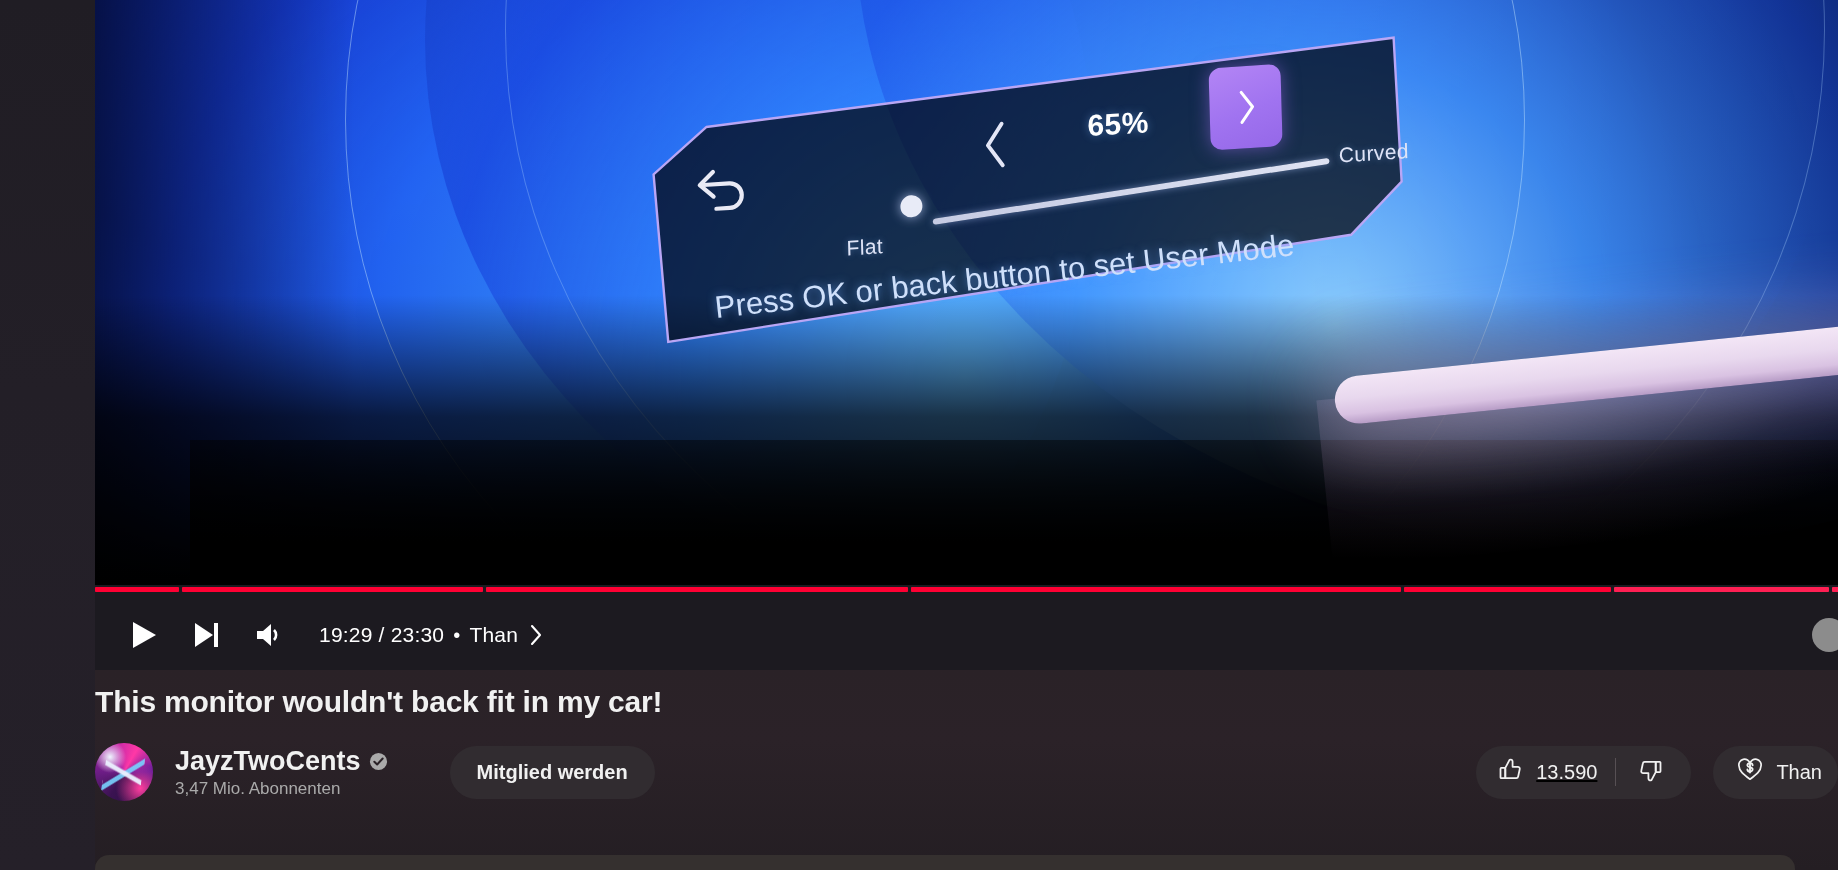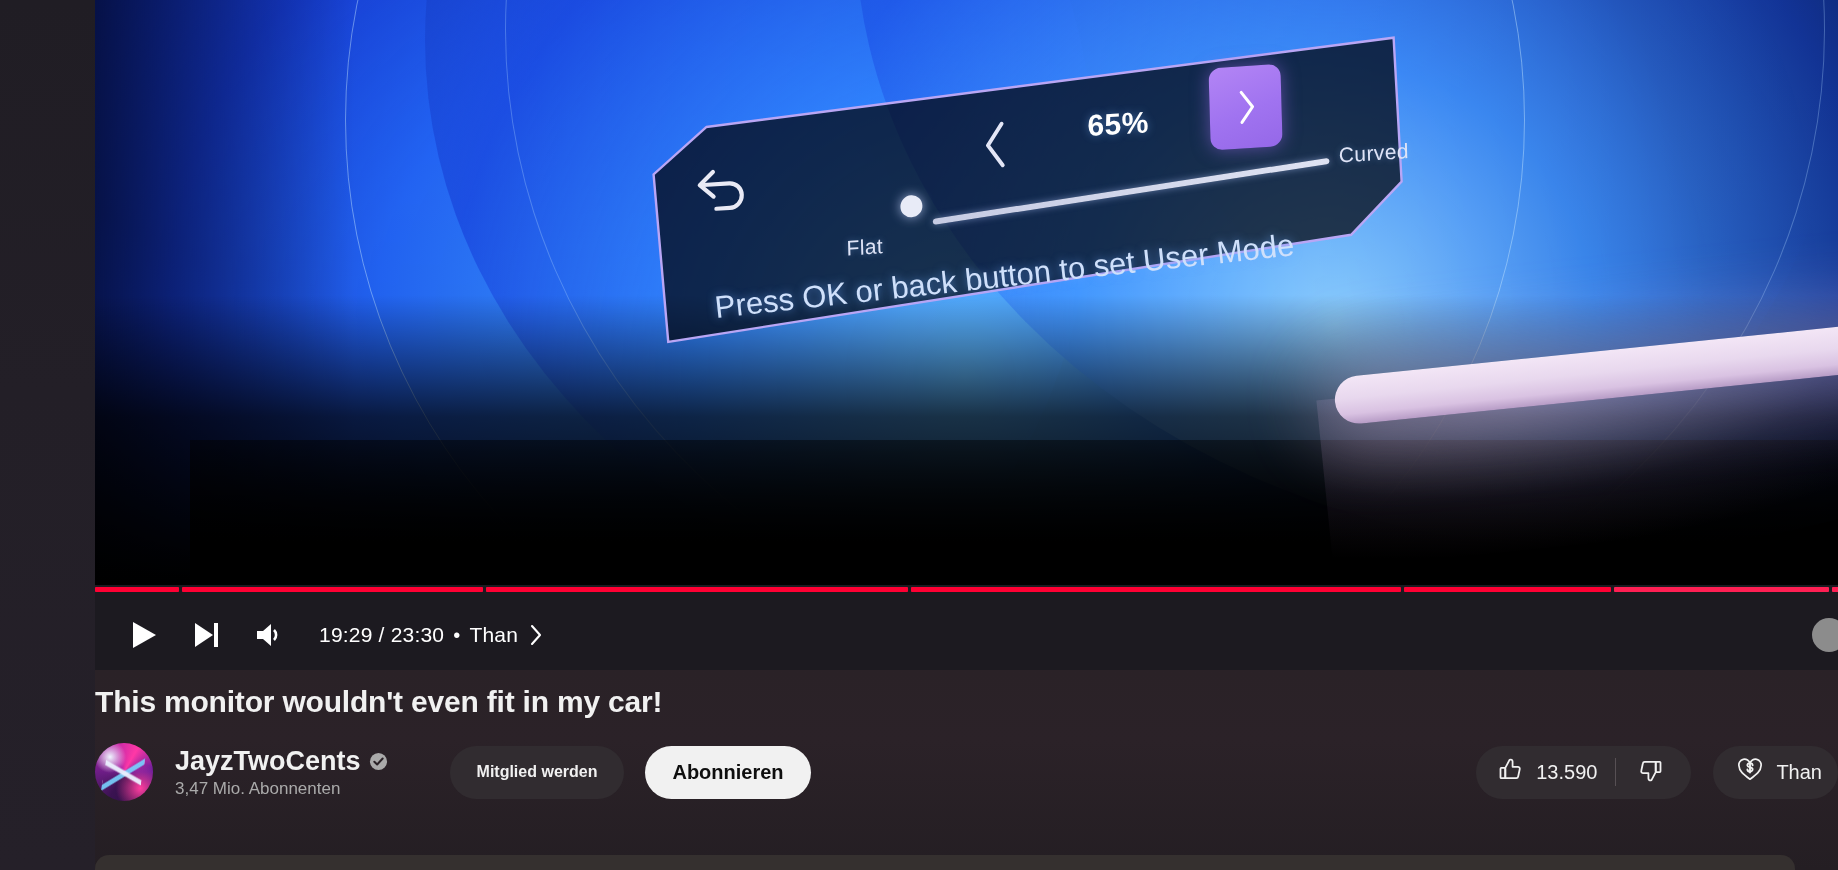--- a/index.html
+++ b/index.html
@@ -199,32 +199,32 @@
   .owner-text { margin-left:22px; display:flex; flex-direction:column; justify-content:center; }
   .owner-name-line { display:flex; align-items:center; gap:8px; }
   .owner-name { color:#f1f1f1; font-size:27px; font-weight:700; white-space:nowrap; }
   .verified { width:19px; height:19px; flex:0 0 auto; }
   .owner-subs { color:#aaa; font-size:17px; margin-top:2px; white-space:nowrap; }
 
   .pill {
     height:53px; border-radius:27px; display:flex; align-items:center;
     justify-content:center; padding:0 27px; white-space:nowrap; flex:0 0 auto;
   }
-  .pill-dark { background:#312c30; color:#f1f1f1; font-size:16px; font-weight:600; }
+  .pill-dark { background:#312c30; color:#f1f1f1; font-size:20px; font-weight:600; }
   .pill-white { background:#f1f1f1; color:#0f0f0f; font-size:20px; font-weight:600; }
   .join-btn { margin-left:62px; }
   .sub-btn { margin-left:21px; }
 
   .actions {
     position:absolute; right:0; top:155px; height:64px;
     display:flex; align-items:center; gap:22px;
   }
   .lk-group {
     height:53px; border-radius:27px; background:#312c30; display:flex;
-    align-items:center; padding:0 6px 0 22px; flex:0 0 auto;
+    align-items:center; padding:0 6px 0 22px; flex:0 0 auto;text-decoration:underline;
   }
   .lk-like { display:flex; align-items:center; gap:13px; color:#f1f1f1;
     font-size:20px; font-weight:500; padding-right:18px; }
   .lk-div { width:1px; height:28px; background:#575054; }
   .lk-dis { display:flex; align-items:center; padding:0 22px; color:#f1f1f1; }
   .act-pill {
     height:53px; border-radius:27px; background:#312c30; display:flex;
     align-items:center; gap:13px; padding:0 24px; color:#f1f1f1;
     font-size:20px; font-weight:500; white-space:nowrap; flex:0 0 auto;
   }
@@ -346,39 +346,38 @@
           <polyline points="3,2 11,11 3,20"></polyline>
         </svg>
       </span>
     </div>
     <div class="autoplay-knob"></div>
   </div>
 
   <div class="meta">
     <div class="meta-bg"></div>
 
-    <div class="video-title">This monitor wouldn't even fit in my car!</div>
+    <div class="video-title">This monitor wouldn't back fit in my car!</div>
 
     <div class="owner-row">
       <div class="avatar"></div>
       <div class="owner-text">
         <div class="owner-name-line">
           <span class="owner-name">JayzTwoCents</span>
           <span class="verified">
             <svg width="19" height="19" viewBox="0 0 20 20">
               <circle cx="10" cy="10" r="9" fill="#aaaaaa"></circle>
               <polyline points="5.6,10.2 8.6,13.2 14.4,6.8" fill="none" stroke="#2a2227" stroke-width="2.1" stroke-linecap="round" stroke-linejoin="round"></polyline>
             </svg>
           </span>
         </div>
         <div class="owner-subs">3,47 Mio. Abonnenten</div>
       </div>
 
       <div class="pill pill-dark join-btn">Mitglied werden</div>
-      <div class="pill pill-white sub-btn">Abonnieren</div>
     </div>
 
     <div class="actions">
       <div class="lk-group">
         <div class="lk-like">
           <span class="icn">
             <svg width="25" height="25" viewBox="0 0 24 24" fill="none" stroke="currentColor" stroke-width="1.7" stroke-linejoin="round">
               <path d="M7 10.5 L11.2 2.6 a2 2 0 0 1 2.8 1.8 V9.4 h5 a1.9 1.9 0 0 1 1.85 2.35 l-1.5 7 A1.9 1.9 0 0 1 17.3 20.3 H7 z"></path>
               <rect x="2.4" y="10.5" width="4.6" height="9.8" rx="0.7"></rect>
             </svg>

